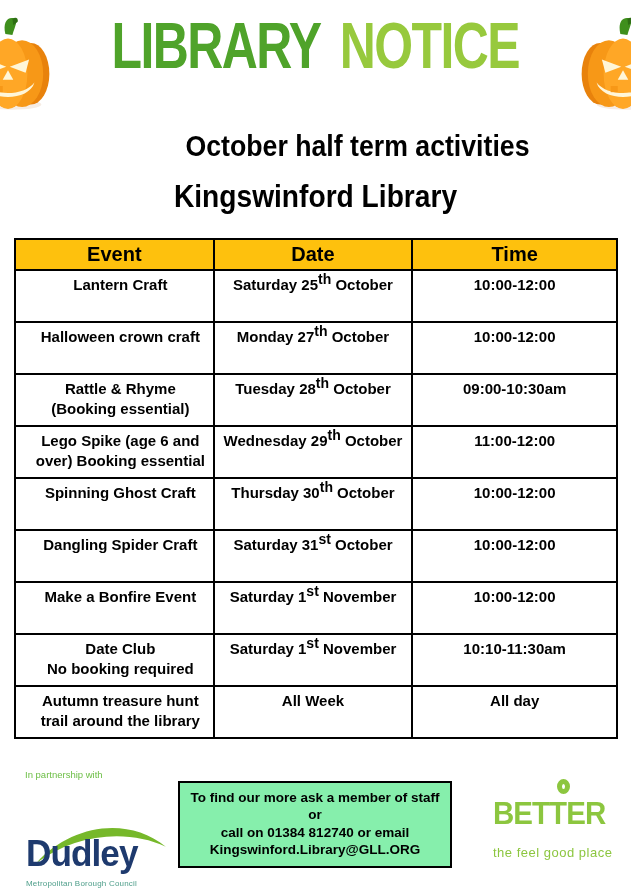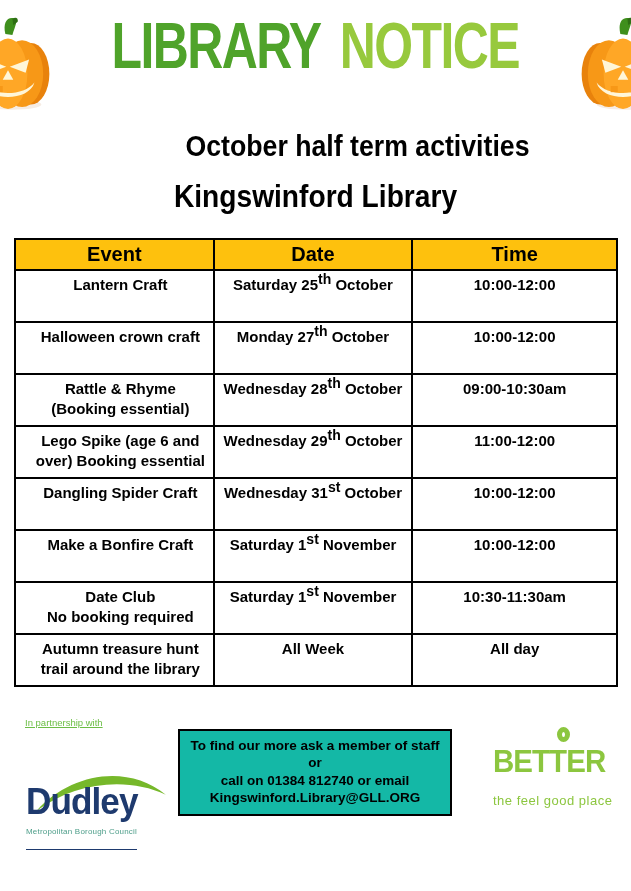--- a/index.html
+++ b/index.html
@@ -84,42 +84,42 @@
   col.c-event { width: 33%; }
   col.c-date  { width: 33%; }
   col.c-time  { width: 34%; }
   .cell-event { white-space: pre-line; padding-left: 12px; }
   .date-ord { font-size: 14px; vertical-align: super; line-height: 0; }
 
   
   .footer { position: relative; height: 120px; margin-top: 26px; }
   .partnership {
     position: absolute; left: 25px; top: 4px;
-    color: #6cbe45; font-size: 9.5px; text-decoration: underline;
+    color: #6cbe45; font-size: 9.5px;
   }
   .dudley-logo { position: absolute; left: 26px; top: 32px; width: 150px; margin-top: 38px; }
   .dudley-swoosh { position: absolute; left: 4px; top: -12px; width: 142px; height: 42px; }
   .dudley-name {
     position: relative;
     color: #1e3a6e; font-weight: bold; font-size: 37px; line-height: 1;
     letter-spacing: -1px; transform: scaleX(0.95); transform-origin: left;
   }
   .dudley-sub {
     color: #4e9e8a; font-size: 8px; margin-top: 1px; letter-spacing: 0.2px;
     border-bottom: 1px solid #1e3a6e; display: inline-block; padding-bottom: 13px;
   }
   .contact-box {
     position: absolute; left: 178px; top: 16px; width: 274px;
     border: 2px solid #000;
     padding: 6px 4px 7px 4px;
     text-align: center;
     font-size: 13.5px; font-weight: bold; color: #000;
     line-height: 1.3;
     white-space: pre-line;
-    background: #14b8a6;
+    background: #86efac;
   }
   .better-logo { position: absolute; right: 12px; top: 14px; width: 126px; }
   .better-ring {
     position: absolute; left: 64px; top: 0;
     width: 13px; height: 15px;
     border: 5px solid #8cc63f; border-radius: 50%;
   }
   .better-name {
     margin-top: 18px;
     color: #8cc63f; font-weight: bold; font-size: 32px; line-height: 1;
@@ -197,49 +197,54 @@
 
     <tr>
       <td class="cell-event">Halloween crown craft</td>
       <td class="cell-date"><span class="date-day">Monday 27</span><span class="date-ord">th</span><span class="date-rest"> October</span></td>
       <td class="cell-time">10:00-12:00</td>
     </tr>
 
     <tr>
       <td class="cell-event">Rattle &amp; Rhyme
 (Booking essential)</td>
-      <td class="cell-date"><span class="date-day">Wednesday 28</span><span class="date-ord">th</span><span class="date-rest"> October</span></td>
+      <td class="cell-date"><span class="date-day">Tuesday 28</span><span class="date-ord">th</span><span class="date-rest"> October</span></td>
       <td class="cell-time">09:00-10:30am</td>
     </tr>
 
     <tr>
       <td class="cell-event">Lego Spike (age 6 and
 over) Booking essential</td>
       <td class="cell-date"><span class="date-day">Wednesday 29</span><span class="date-ord">th</span><span class="date-rest"> October</span></td>
       <td class="cell-time">11:00-12:00</td>
     </tr>
 
+    <tr>
+      <td class="cell-event">Spinning Ghost Craft</td>
+      <td class="cell-date"><span class="date-day">Thursday 30</span><span class="date-ord">th</span><span class="date-rest"> October</span></td>
+      <td class="cell-time">10:00-12:00</td>
+    </tr>
 
     <tr>
       <td class="cell-event">Dangling Spider Craft</td>
-      <td class="cell-date"><span class="date-day">Wednesday 31</span><span class="date-ord">st</span><span class="date-rest"> October</span></td>
-      <td class="cell-time">10:00-12:00</td>
-    </tr>
-
-    <tr>
-      <td class="cell-event">Make a Bonfire Craft</td>
+      <td class="cell-date"><span class="date-day">Saturday 31</span><span class="date-ord">st</span><span class="date-rest"> October</span></td>
+      <td class="cell-time">10:00-12:00</td>
+    </tr>
+
+    <tr>
+      <td class="cell-event">Make a Bonfire Event</td>
       <td class="cell-date"><span class="date-day">Saturday 1</span><span class="date-ord">st</span><span class="date-rest"> November</span></td>
       <td class="cell-time">10:00-12:00</td>
     </tr>
 
     <tr>
       <td class="cell-event">Date Club
 No booking required</td>
       <td class="cell-date"><span class="date-day">Saturday 1</span><span class="date-ord">st</span><span class="date-rest"> November</span></td>
-      <td class="cell-time">10:30-11:30am</td>
+      <td class="cell-time">10:10-11:30am</td>
     </tr>
 
     <tr>
       <td class="cell-event">Autumn treasure hunt
 trail around the library</td>
       <td class="cell-date"><span class="date-day">All Week</span><span class="date-ord"></span><span class="date-rest"></span></td>
       <td class="cell-time">All day</td>
     </tr>
   </tbody>
   </table>

